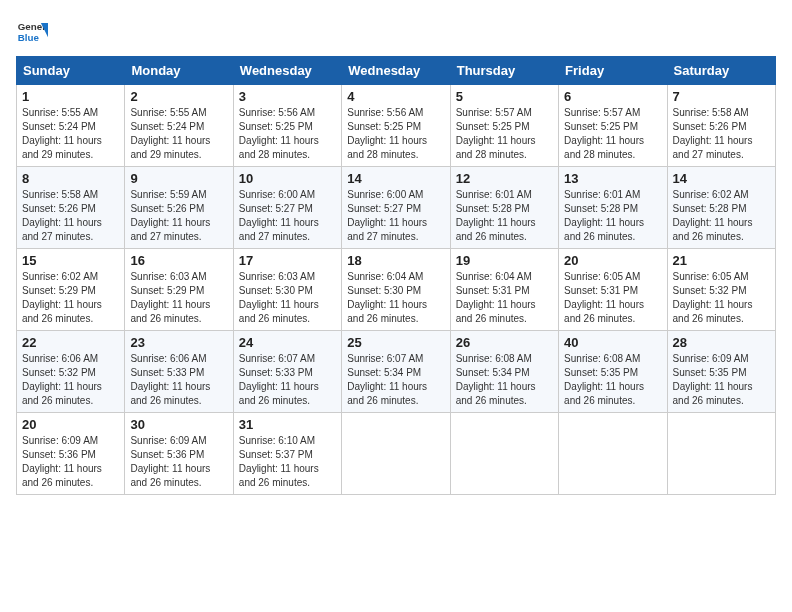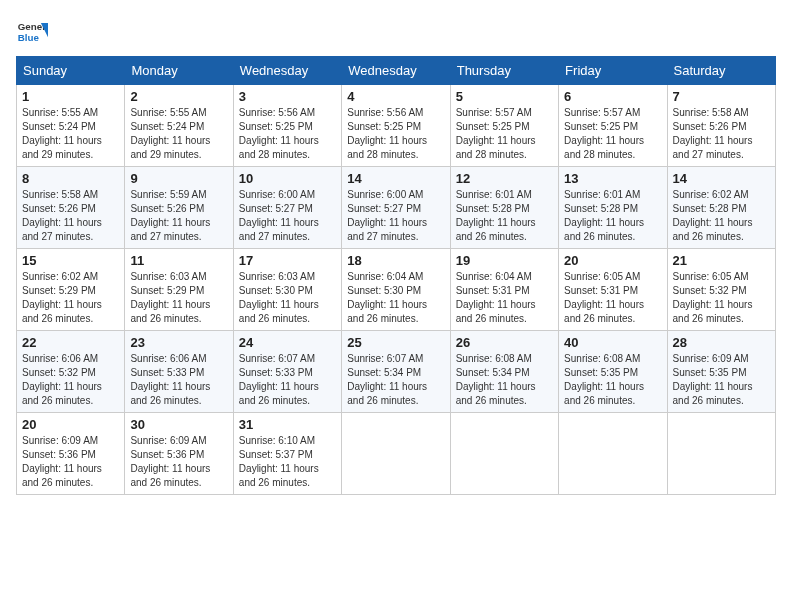--- a/index.html
+++ b/index.html
@@ -39,21 +39,21 @@
       width: 100%;
       border-collapse: collapse;
       font-size: 10.5px;
     }
     .calendar th {
       background: #1a5fa8;
       color: #fff;
       text-align: left;
       padding: 6px 6px;
       font-size: 13px;
-      font-weight: normal;
+      font-weight: bold;
       border: 1px solid #1a5fa8;
     }
     .calendar td {
       border: 1px solid #ccc;
       vertical-align: top;
       padding: 4px 5px;
       width: 14.28%;
       height: 78px;
       background: #fff;
     }
@@ -165,21 +165,21 @@
           <span class="day-num">14</span>
           <span class="day-info">Sunrise: 6:02 AM<br>Sunset: 5:28 PM<br>Daylight: 11 hours and 26 minutes.</span>
         </td>
       </tr>
       <tr>
         <td>
           <span class="day-num">15</span>
           <span class="day-info">Sunrise: 6:02 AM<br>Sunset: 5:29 PM<br>Daylight: 11 hours and 26 minutes.</span>
         </td>
         <td>
-          <span class="day-num">11</span>
+          <span class="day-num">16</span>
           <span class="day-info">Sunrise: 6:03 AM<br>Sunset: 5:29 PM<br>Daylight: 11 hours and 26 minutes.</span>
         </td>
         <td>
           <span class="day-num">17</span>
           <span class="day-info">Sunrise: 6:03 AM<br>Sunset: 5:30 PM<br>Daylight: 11 hours and 26 minutes.</span>
         </td>
         <td>
           <span class="day-num">18</span>
           <span class="day-info">Sunrise: 6:04 AM<br>Sunset: 5:30 PM<br>Daylight: 11 hours and 26 minutes.</span>
         </td>

